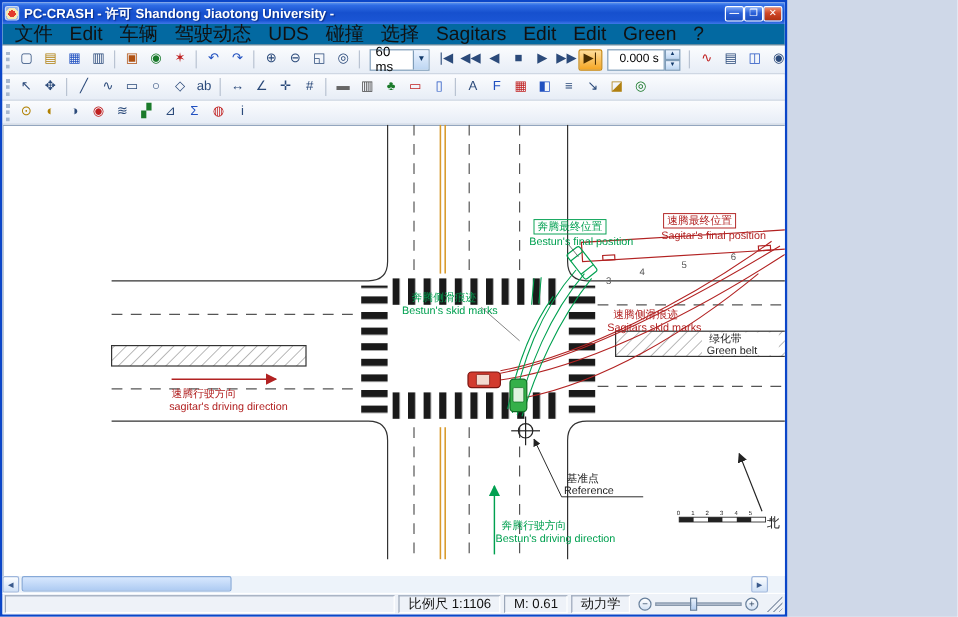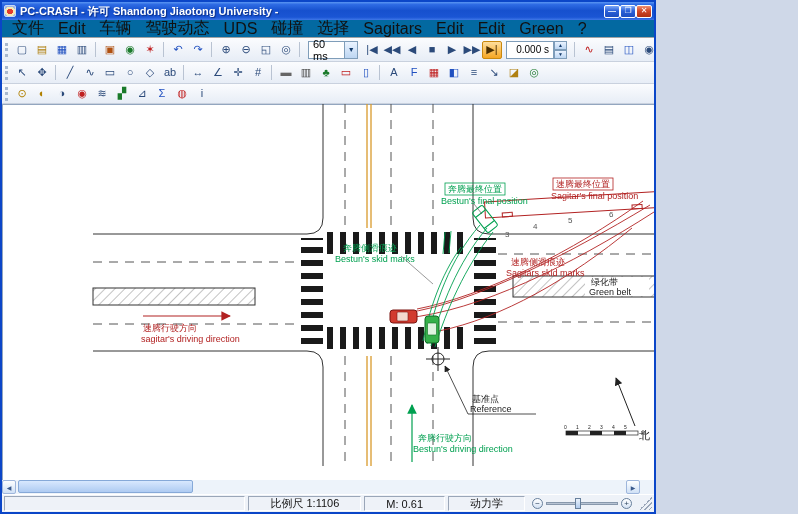--- a/index.html
+++ b/index.html
@@ -50,21 +50,21 @@
   .v-track { flex: 1; position: relative; }
   .v-thumb { position: absolute; left: 0; top: 2px; width: 13px; height: 96px; background: linear-gradient(90deg,#D8E8FE,#AECBF2); border: 1px solid #86A9D8; border-radius: 2px; }
   .hscroll-row { flex: 0 0 14px; height: 14px; display: flex; }
   .hscroll { flex: 1; display: flex; background: #EDF3FA; }
   .h-track { flex: 1; position: relative; }
   .h-thumb { position: absolute; top: 0; left: 2px; height: 13px; width: 175px; background: linear-gradient(180deg,#D8E8FE,#AECBF2); border: 1px solid #86A9D8; border-radius: 2px; }
   .sb-corner { width: 14px; height: 14px; background: #EDF3FA; }
 
   
   .statusbar { flex: 0 0 18px; height: 18px; display: flex; align-items: center; background: #EEF2F8; border-top: 1px solid #FFF; font-size: 11px; color: #111; padding: 0 2px; gap: 3px; }
-  .sb-panel { border: 1px solid; border-color: #9AA6B8 #FFF #FFF #9AA6B8; height: 15px; display: flex; align-items: center; padding: 0 21px; white-space: nowrap; }
+  .sb-panel { border: 1px solid; border-color: #9AA6B8 #FFF #FFF #9AA6B8; height: 15px; display: flex; align-items: center; padding: 0 7px; white-space: nowrap; }
   .sb-fill { flex: 1; }
   .sb-slider { display: flex; align-items: center; gap: 3px; padding: 0 4px; }
   .round-btn { width: 11px; height: 11px; border-radius: 50%; border: 1px solid #68809C; display: flex; align-items: center; justify-content: center;
     font-size: 8px; line-height: 1; color: #2E4560; background: linear-gradient(180deg,#FFF,#D4E2F4); }
   .slider-track { width: 72px; height: 3px; background: #B8C4D4; border: 1px solid #8898AC; position: relative; }
   .slider-thumb { position: absolute; left: 28px; top: -5px; width: 6px; height: 11px; background: linear-gradient(180deg,#EAF2FC,#B2CCEE); border: 1px solid #68809C; }
   .grip-corner { width: 13px; height: 13px; background:
      linear-gradient(135deg, transparent 50%, #9AA6B8 50%, #9AA6B8 56%, transparent 56%, transparent 68%, #9AA6B8 68%, #9AA6B8 74%, transparent 74%, transparent 86%, #9AA6B8 86%, #9AA6B8 92%, transparent 92%); }
 
   

